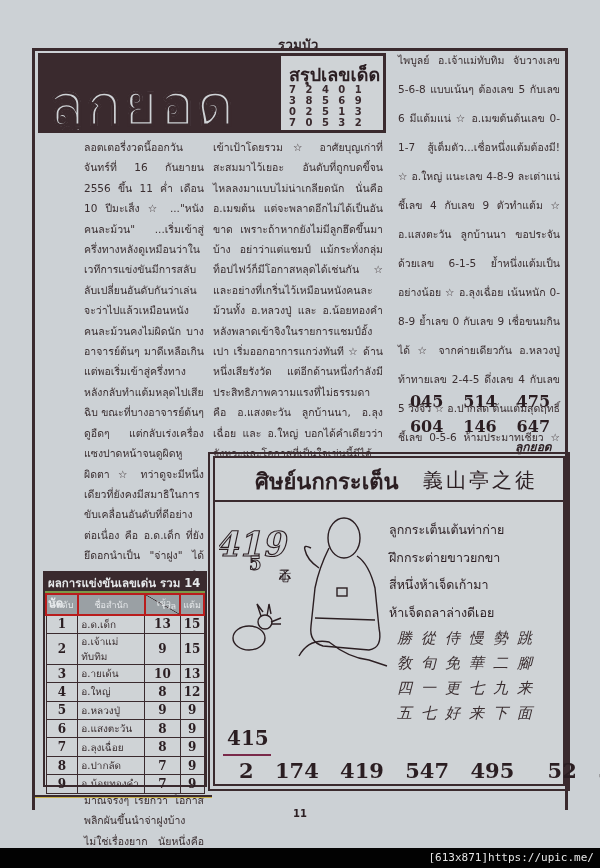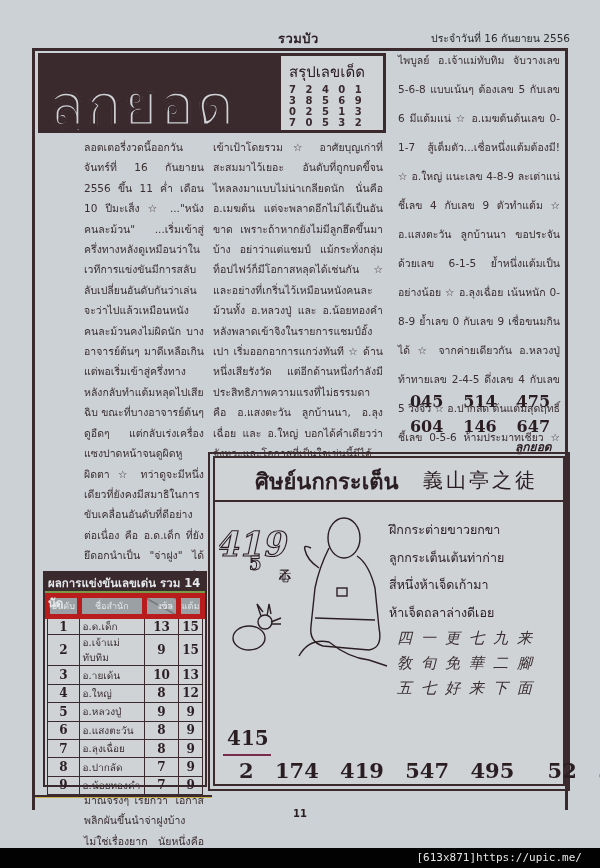--- a/index.html
+++ b/index.html
@@ -11,21 +11,21 @@
     position: relative;
   }
   .page {
     position: absolute; left: 0; top: 0; width: 600px; height: 840px;
     background: #ccd1d5;
   }
   .running-head {
     position: absolute; top: 28px; left: 30px; width: 540px; height: 20px;
   }
   .running-head .brand {
-    position: absolute; left: 248px; top: 0; font-weight: bold; font-size: 13px; color: #2b1e22;
+    position: absolute; left: 248px; top: 6px; font-weight: bold; font-size: 13px; color: #2b1e22;
     letter-spacing: 0.5px;
   }
   .running-head .date {
     position: absolute; right: 0; top: 2px; font-size: 10.5px; color: #2b2b2b;
   }
   .frame {
     position: absolute; left: 32px; top: 48px; width: 536px; height: 762px;
     border: 3px solid #3a2a2e;
     border-bottom: none; border-left: none;
   }
@@ -37,21 +37,21 @@
   .masthead .band {
     position: absolute; left: 0; top: 0; width: 240px; height: 74px; background: #3a2a2e;
     overflow: hidden;
   }
   .masthead .band .title {
     position: absolute; left: 8px; top: 2px; font-size: 58px; font-weight: bold; color: #cfd3d6;
     letter-spacing: 2px; font-family: "DejaVu Serif", serif;
     -webkit-text-stroke: 1px #3a2a2e;
   }
   .masthead .subtitle {
-    position: absolute; left: 248px; top: 4px; font-size: 15px; font-weight: normal; color: #2b1e22;
+    position: absolute; left: 248px; top: 4px; font-size: 18px; font-weight: bold; color: #2b1e22;
   }
   .masthead .scatter {
     position: absolute; left: 248px; top: 28px; width: 92px; height: 44px;
     font-size: 10px; color: #3a2a2e; line-height: 11px; letter-spacing: 3px; font-weight: bold;
   }
   .col { position: absolute; font-size: 10.5px; line-height: 20.4px; color: #3a2e30; text-align: justify; }
   .col-1 { left: 44px; top: 137px; width: 160px; }
   .col-2 { left: 213px; top: 137px; width: 170px; }
   .col-3 { left: 398px; top: 46px; width: 162px; line-height: 29px; }
   .indent { padding-left: 40px; }
@@ -65,21 +65,21 @@
   .rank-box {
     position: absolute; left: 43px; top: 571px; width: 164px; height: 216px;
     border: 2px solid #3a2a2e; background: #cfd3d6;
   }
   .rank-title {
     background: #3a2a2e; color: #e6e9eb; font-size: 11.5px; font-weight: bold; height: 20px; line-height: 20px;
     padding-left: 3px; border-bottom: 2px solid #7a9a48;
   }
   table.rank { width: 100%; border-collapse: collapse; font-size: 10px; }
   table.rank th {
-    background: #9aa0a4; color: #e6e9eb; font-weight: normal; height: 21px; border: 5px solid #b91c1c; font-size: 9px;
+    background: #9aa0a4; color: #e6e9eb; font-weight: normal; height: 21px; border: 2px solid #b91c1c; font-size: 9px;
   }
   table.rank td {
     height: 18.4px; border: 1px solid #3a2a2e; text-align: center; color: #2b1e22;
   }
   table.rank td.name { text-align: left; padding-left: 3px; color: #3a2e30; }
   table.rank td.num { font-family: "DejaVu Serif", serif; font-weight: bold; font-size: 12px; }
   .under-rank { position: absolute; left: 35px; top: 795px; width: 177px; height: 3px; background: #3a2a2e; border-bottom: 1px solid #c9b24a; }
   .poem-box {
     position: absolute; left: 213px; top: 456px; width: 352px; height: 330px;
     border: 2px solid #3a2a2e; background: #cfd3d6;
@@ -96,30 +96,29 @@
   .poem-nums .top { font-size: 20px; position: absolute; left: 0; top: 0; }
   .poem-nums .line { position: absolute; left: -4px; top: 28px; width: 48px; height: 2px; background: #7a2a4a; }
   .poem-nums .bottom { position: absolute; left: 12px; top: 32px; font-size: 21px; white-space: nowrap; }
   .poem-nums .bottom span { margin-right: 14px; }
   .poem-nums .bottom span.gap { margin-left: 12px; }
   .poem-outer { position: absolute; left: 208px; top: 452px; width: 362px; height: 339px; border: 2px solid #3a2a2e; }
   .pagenum { position: absolute; left: 293px; top: 808px; font-size: 10px; font-weight: bold; color: #2b1e22; }
   .footer-bar {
     position: absolute; left: 0; top: 848px; width: 600px; height: 20px; background: #020202;
   }
-  .footer-bar .txt { position: absolute; right: 18px; top: 3px; color: #e6e6e6; font-family: "DejaVu Sans Mono", monospace; font-size: 11px; }
+  .footer-bar .txt { position: absolute; right: 6px; top: 3px; color: #e6e6e6; font-family: "DejaVu Sans Mono", monospace; font-size: 11px; }
 </style>
 </head>
 <body>
 
 <div class="page">
 
   <div class="running-head">
     <span class="brand">รวมบัว</span>
-    <span class="date">ประจำวันที่ 16 กันยายน 2556</span>
   </div>
 
   <div class="frame"></div>
   <div class="frame-left-line"></div>
 
   <div class="masthead">
     <div class="band">
       <span class="title">ลูกยอด</span>
     </div>
     <span class="subtitle">สรุปเลขเด็ด</span>
@@ -249,29 +248,30 @@
         <path d="M96 110 L156 112"></path>
         <path d="M80 148 Q90 130 110 134 Q130 150 150 152 L168 158"></path>
         <ellipse cx="30" cy="130" rx="16" ry="12"></ellipse>
         <circle cx="46" cy="114" r="7"></circle>
         <path d="M42 108 L38 96 L44 104 M48 108 L50 96 L52 106"></path>
         <path d="M52 114 L62 110 M52 116 L62 116"></path>
       </g>
     </svg>
 
     <div class="poem-lines">
+      <div>ลูกกระเต็นเต้นท่าก่าย</div>
       <div>ฝึกกระต่ายขาวยกขา</div>
-      <div>ลูกกระเต็นเต้นท่าก่าย</div>
       <div>สี่หนึ่งห้าเจ็ดเก้ามา</div>
       <div>ห้าเจ็ดถลาล่างดีเอย</div>
     </div>
 
     <div class="poem-cn">
+      <div>勝從侍慢勢跳</div>
+      <div>敎旬免華二腳</div>
       <div>四一更七九来</div>
-      <div>敎旬免華二腳</div>
       <div>五七好来下面</div>
     </div>
 
     <div class="poem-nums">
       <span class="top">415</span>
       <div class="line"></div>
       <div class="bottom">
         <span>2</span>
         <span>174</span>
         <span>419</span>

